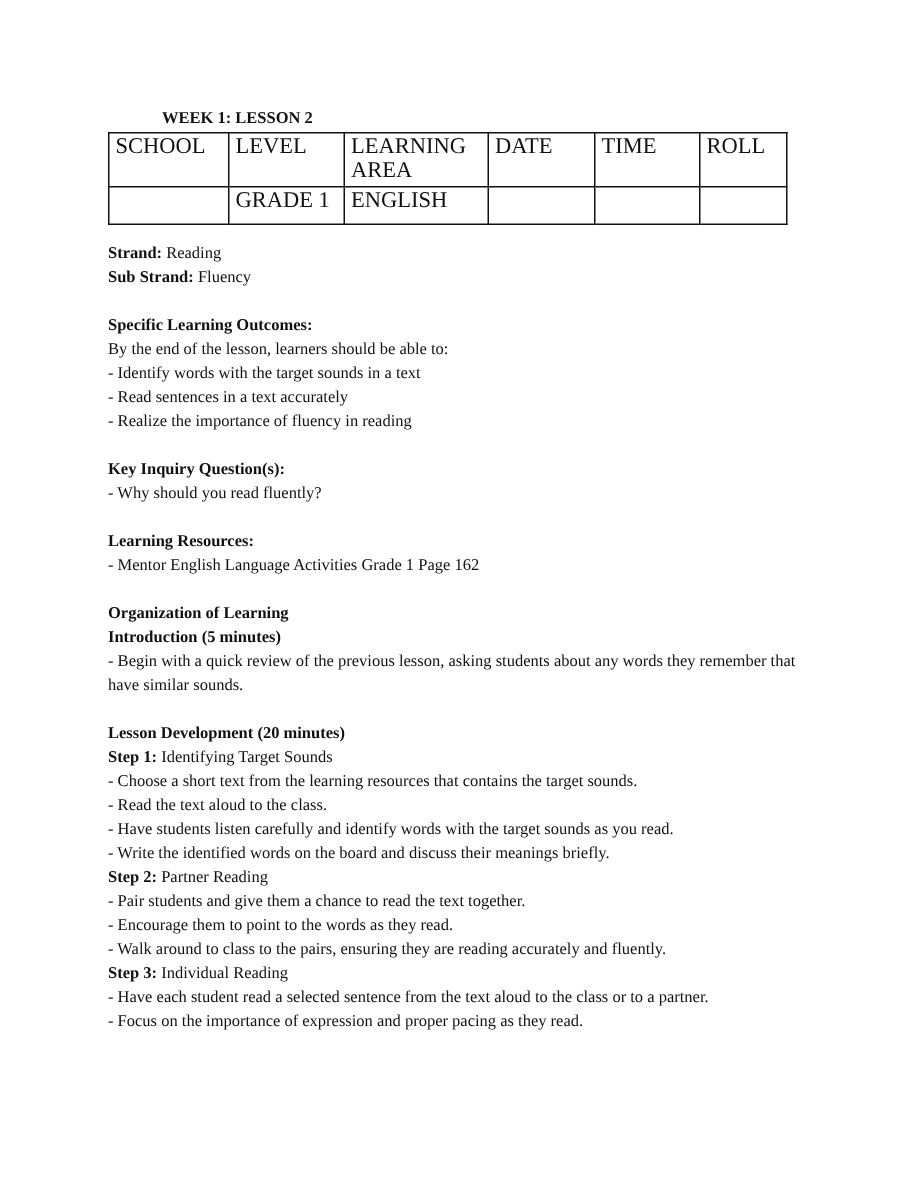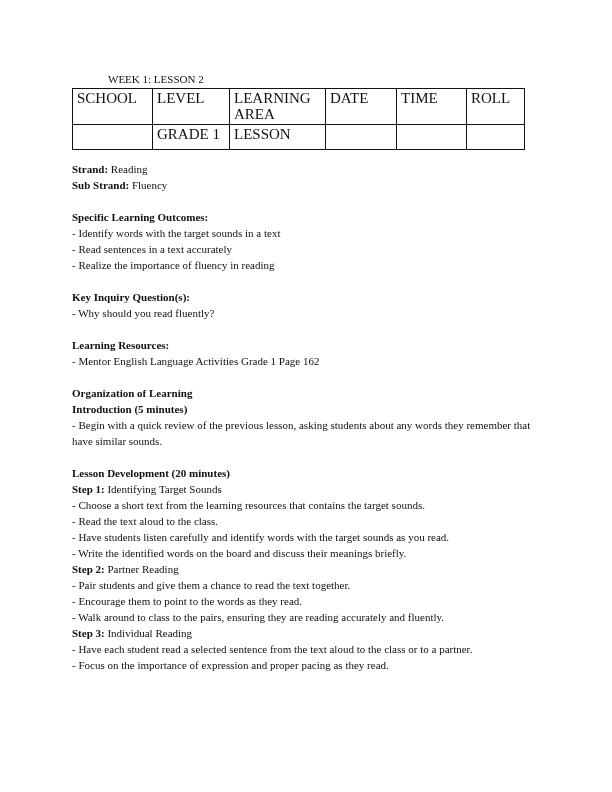--- a/index.html
+++ b/index.html
@@ -2,21 +2,21 @@
 <html><head>
 <meta charset="utf-8">
 <style>
   html, body { margin: 0; padding: 0; background: #ffffff; }
   body {
     width: 612px; height: 792px; position: relative; overflow: hidden;
     font-family: "Liberation Serif", serif; color: #111111; font-size: 11px;
   }
   .page { position: absolute; left: 0; top: 0; width: 612px; height: 792px; }
   .title {
-    position: absolute; left: 108px; top: 72px; font-weight: normal; font-size: 11px; line-height: 14px;
+    position: absolute; left: 108px; top: 72px; font-weight: bold; font-size: 11px; line-height: 14px;
   }
   table.meta {
     position: absolute; left: 72px; top: 88px; width: 452px; border-collapse: collapse;
     table-layout: fixed; font-size: 15px;
   }
   table.meta td {
     border: 1px solid #111; vertical-align: top; padding: 1px 4px 2px 4px; line-height: 16px;
   }
   table.meta tr.r1 td { height: 29px; }
   table.meta tr.r2 td { height: 21px; }
@@ -47,34 +47,35 @@
       <td>SCHOOL</td>
       <td>LEVEL</td>
       <td>LEARNING AREA</td>
       <td>DATE</td>
       <td>TIME</td>
       <td>ROLL</td>
     </tr>
     <tr class="r2">
       <td></td>
       <td>GRADE 1</td>
-      <td>LESSON</td>
+      <td>ENGLISH</td>
       <td></td>
       <td></td>
       <td></td>
     </tr>
   </tbody>
     </table>
 
   <div class="body-text">
     <p><b>Strand:</b><span> Reading</span></p>
     <p><b>Sub Strand:</b><span> Fluency</span></p>
     <div class="gap"></div>
 
     <p><b>Specific Learning Outcomes:</b></p>
+    <p>By the end of the lesson, learners should be able to:</p>
     <p>- Identify words with the target sounds in a text</p>
     <p>- Read sentences in a text accurately</p>
     <p>- Realize the importance of fluency in reading</p>
     <div class="gap"></div>
 
     <p><b>Key Inquiry Question(s):</b></p>
     <p>- Why should you read fluently?</p>
     <div class="gap"></div>
 
     <p><b>Learning Resources:</b></p>

